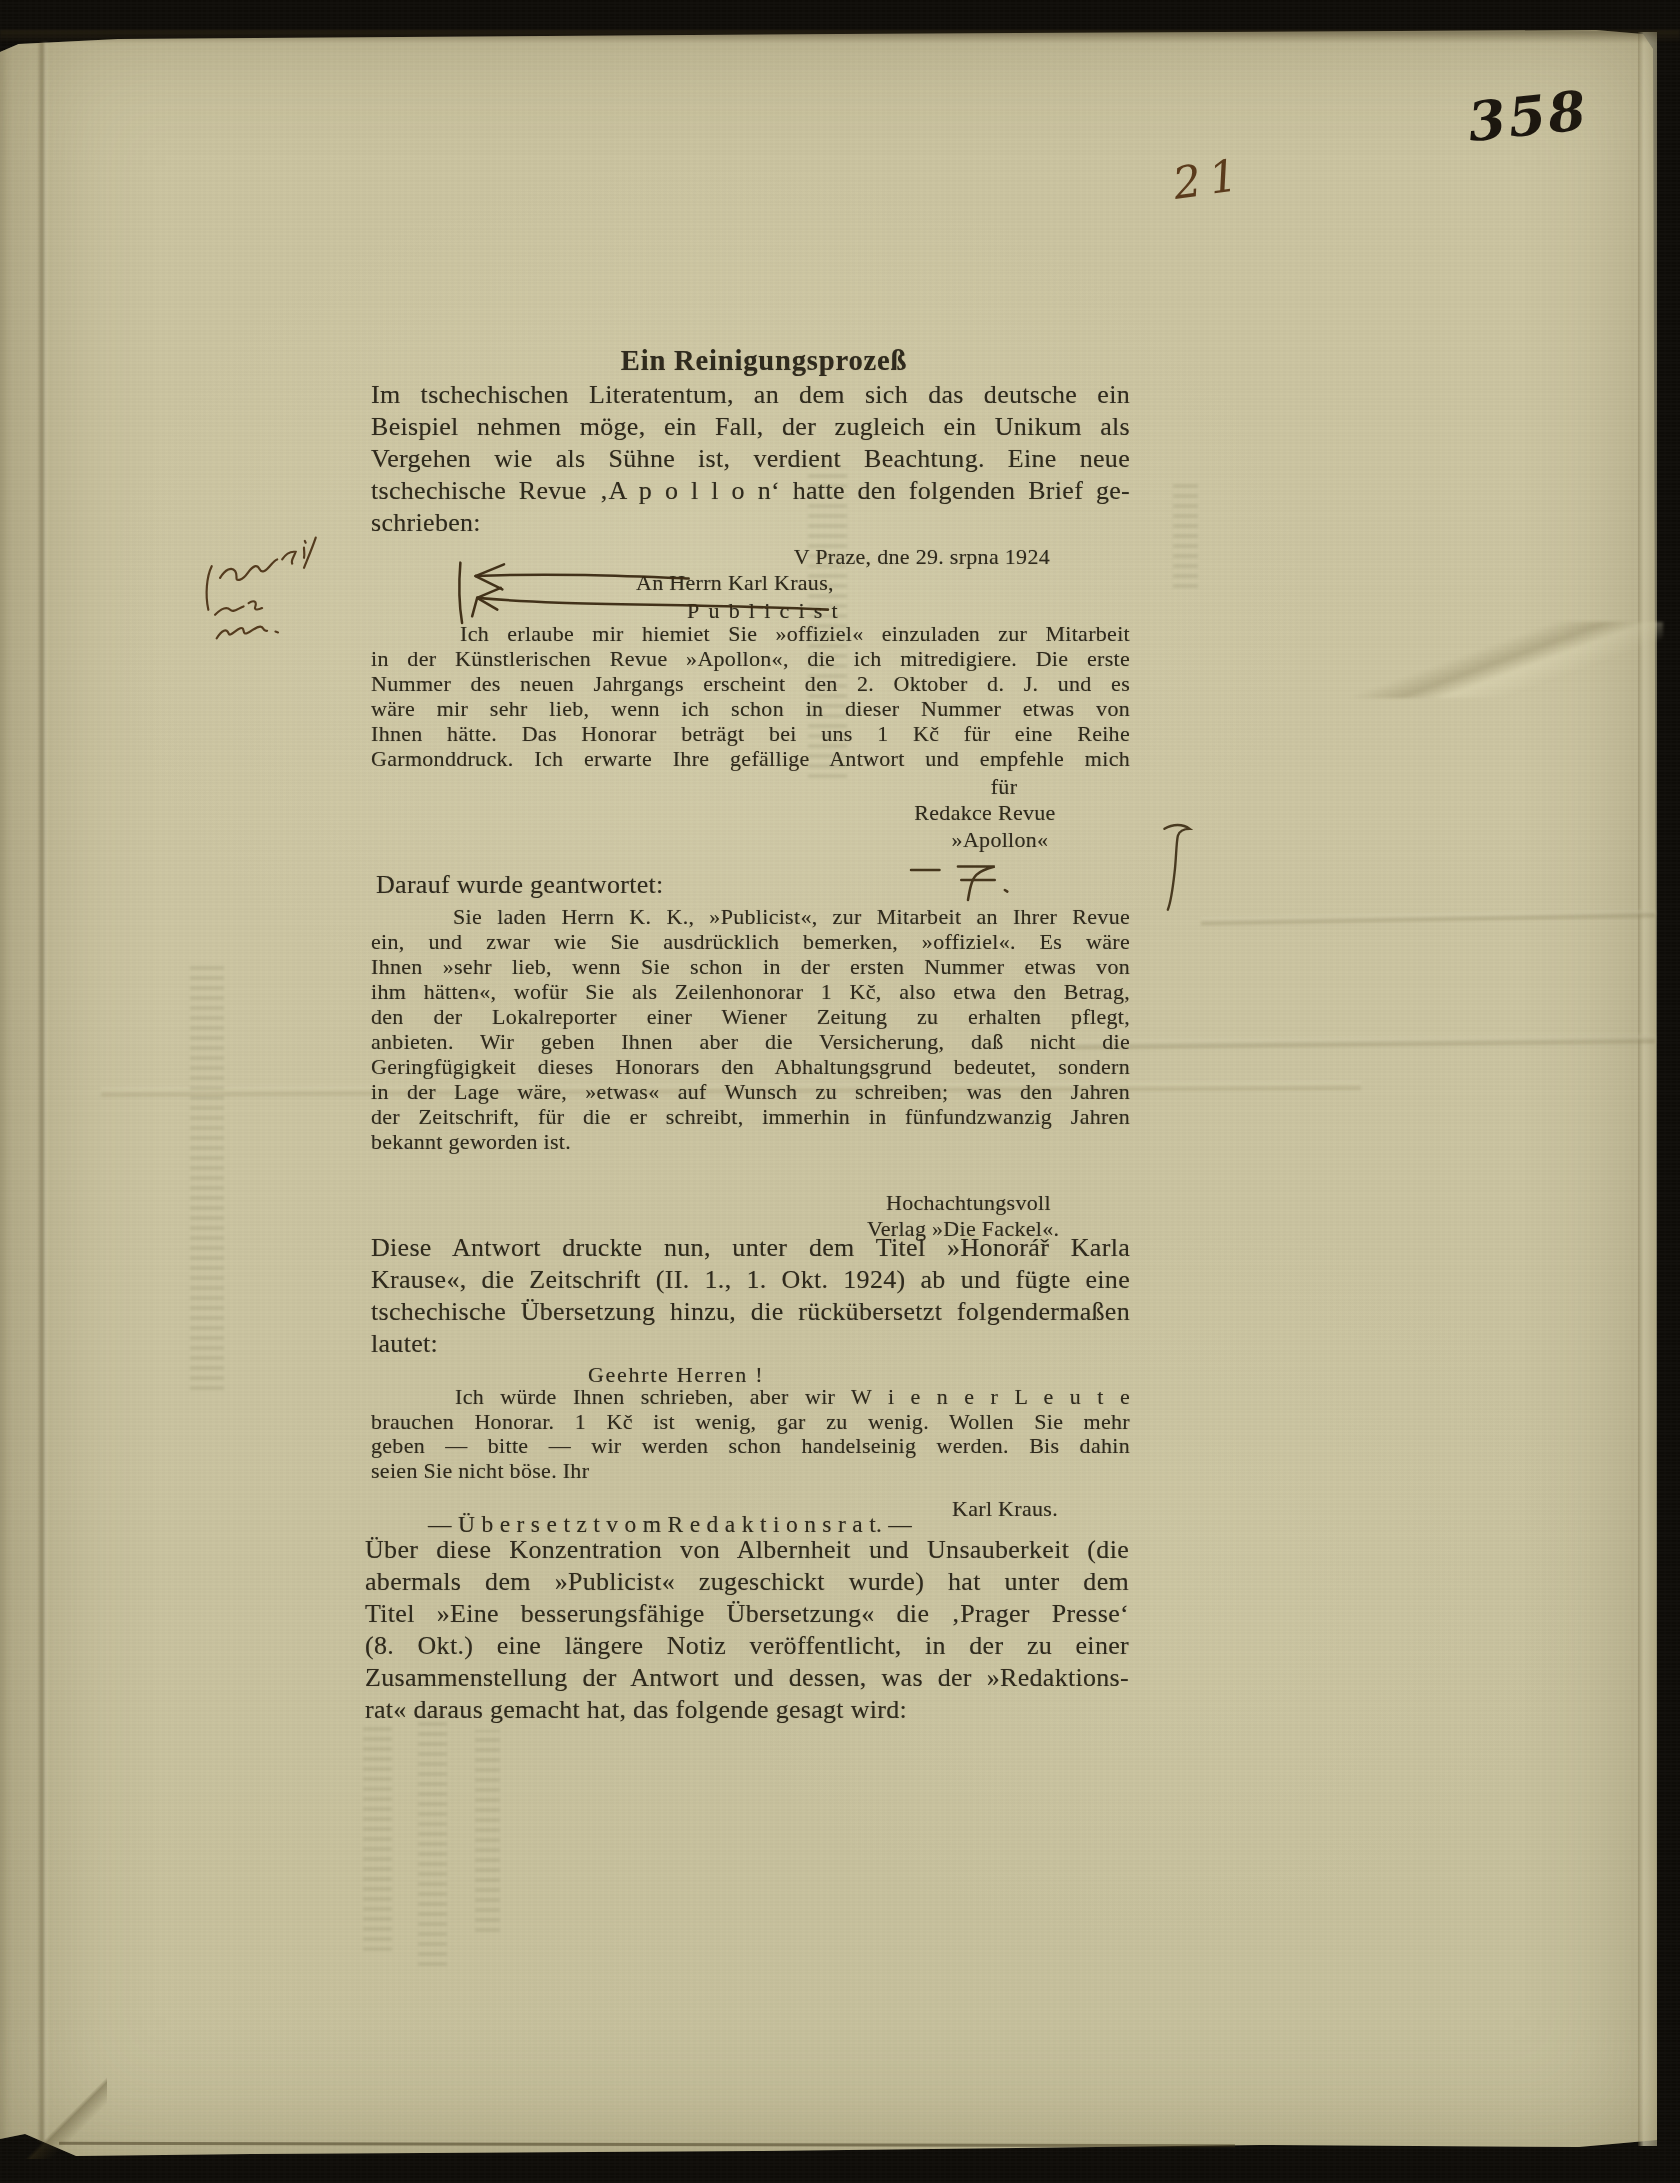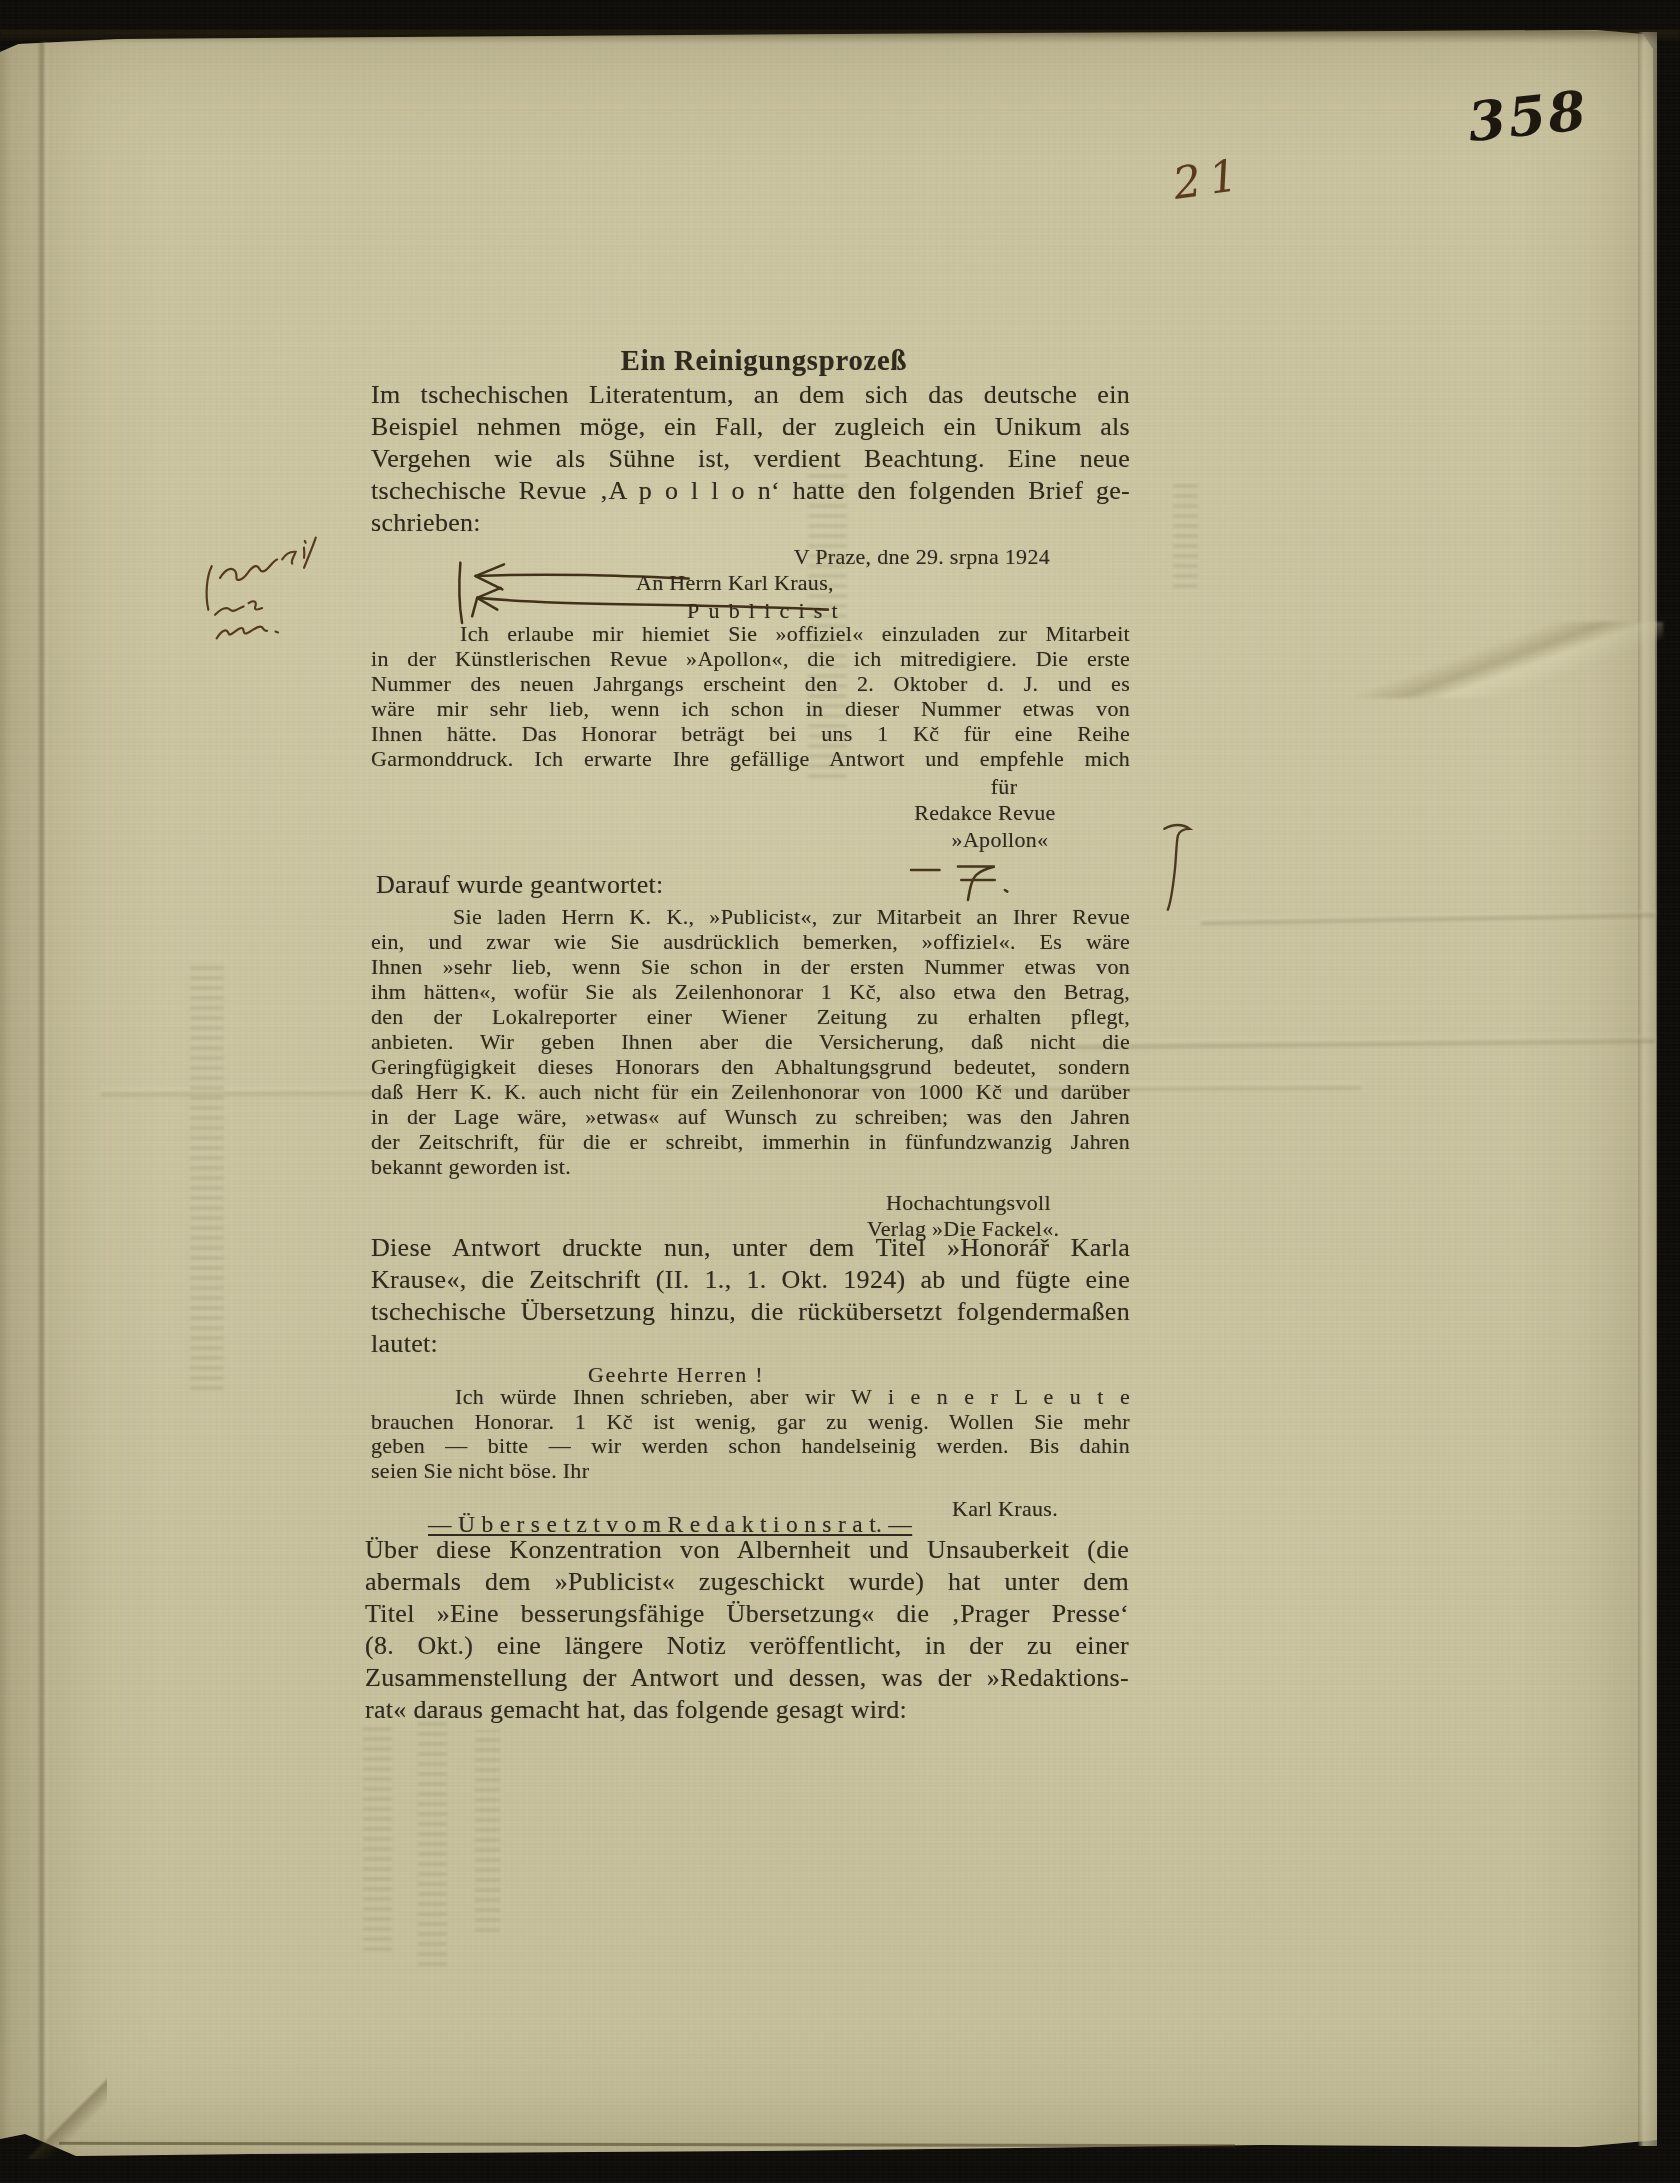--- a/index.html
+++ b/index.html
@@ -117,21 +117,20 @@
   <div class="t big ink" style="left:376px;top:870px;">Darauf wurde geantwortet:</div>
 
   <div class="blk small ink" style="left:371px;top:904px;width:759px;line-height:25px;">
     <div class="jline-s" style="height:25px;padding-left:82px;">Sie laden Herrn K. K., »Publicist«, zur Mitarbeit an Ihrer Revue</div>
     <div class="jline-s" style="height:25px;">ein, und zwar wie Sie ausdrücklich bemerken, »offiziel«. Es wäre</div>
     <div class="jline-s" style="height:25px;">Ihnen »sehr lieb, wenn Sie schon in der ersten Nummer etwas von</div>
     <div class="jline-s" style="height:25px;">ihm hätten«, wofür Sie als Zeilenhonorar 1 Kč, also etwa den Betrag,</div>
     <div class="jline-s" style="height:25px;">den der Lokalreporter einer Wiener Zeitung zu erhalten pflegt,</div>
     <div class="jline-s" style="height:25px;">anbieten. Wir geben Ihnen aber die Versicherung, daß nicht die</div>
     <div class="jline-s" style="height:25px;">Geringfügigkeit dieses Honorars den Abhaltungsgrund bedeutet, sondern</div>
-    <div class="jline-s" style="height:25px;">daß Herr K. K. auch nicht für ein Zeilenhonorar von 1000 Kč und darüber</div>
     <div class="jline-s" style="height:25px;">in der Lage wäre, »etwas« auf Wunsch zu schreiben; was den Jahren</div>
     <div class="jline-s" style="height:25px;">der Zeitschrift, für die er schreibt, immerhin in fünfundzwanzig Jahren</div>
     <div class="lline">bekannt geworden ist.</div>
   </div>
 
   <div class="t small ink" style="left:886px;top:1190px;">Hochachtungsvoll</div>
   <div class="t small ink" style="left:867px;top:1216px;">Verlag »Die Fackel«.</div>
 
   <div class="blk big ink" style="left:371px;top:1233px;width:759px;">
     <div class="jline">Diese Antwort druckte nun, unter dem Titel »Honorář Karla</div>
@@ -141,21 +140,21 @@
   </div>
 
   <div class="t small ink" style="left:588px;top:1362px;letter-spacing:1.7px;">Geehrte Herren !</div>
   <div class="blk small ink" style="left:371px;top:1385px;width:759px;line-height:24.6px;">
     <div class="jline-s" style="height:24.6px;padding-left:84px;">Ich würde Ihnen schrieben, aber wir  W i e n e r  L e u t e</div>
     <div class="jline-s" style="height:24.6px;">brauchen Honorar. 1 Kč ist wenig, gar zu wenig. Wollen Sie mehr</div>
     <div class="jline-s" style="height:24.6px;">geben — bitte — wir werden schon handelseinig werden. Bis dahin</div>
     <div class="lline">seien Sie nicht böse.      Ihr</div>
   </div>
   <div class="t small ink" style="left:952px;top:1496px;">Karl Kraus.</div>
-  <div class="t ink" style="left:428px;top:1511px;font-size:23.5px;text-decoration:underline;">— Ü b e r s e t z t  v o m  R e d a k t i o n s r a t. —</div>
+  <div class="t ink" style="left:428px;top:1511px;font-size:23.5px;">— Ü b e r s e t z t  v o m  R e d a k t i o n s r a t. —</div>
 
   <div class="blk big ink" style="left:365px;top:1534px;width:764px;line-height:32px;">
     <div class="jline" style="height:32px;">Über diese Konzentration von Albernheit und Unsauberkeit (die</div>
     <div class="jline" style="height:32px;">abermals dem »Publicist« zugeschickt wurde) hat unter dem</div>
     <div class="jline" style="height:32px;">Titel »Eine besserungsfähige Übersetzung« die ‚Prager Presse‘</div>
     <div class="jline" style="height:32px;">(8. Okt.) eine längere Notiz veröffentlicht, in der zu einer</div>
     <div class="jline" style="height:32px;">Zusammenstellung der Antwort und dessen, was der »Redaktions-</div>
     <div class="lline">rat« daraus gemacht hat, das folgende gesagt wird:</div>
   </div>
 

